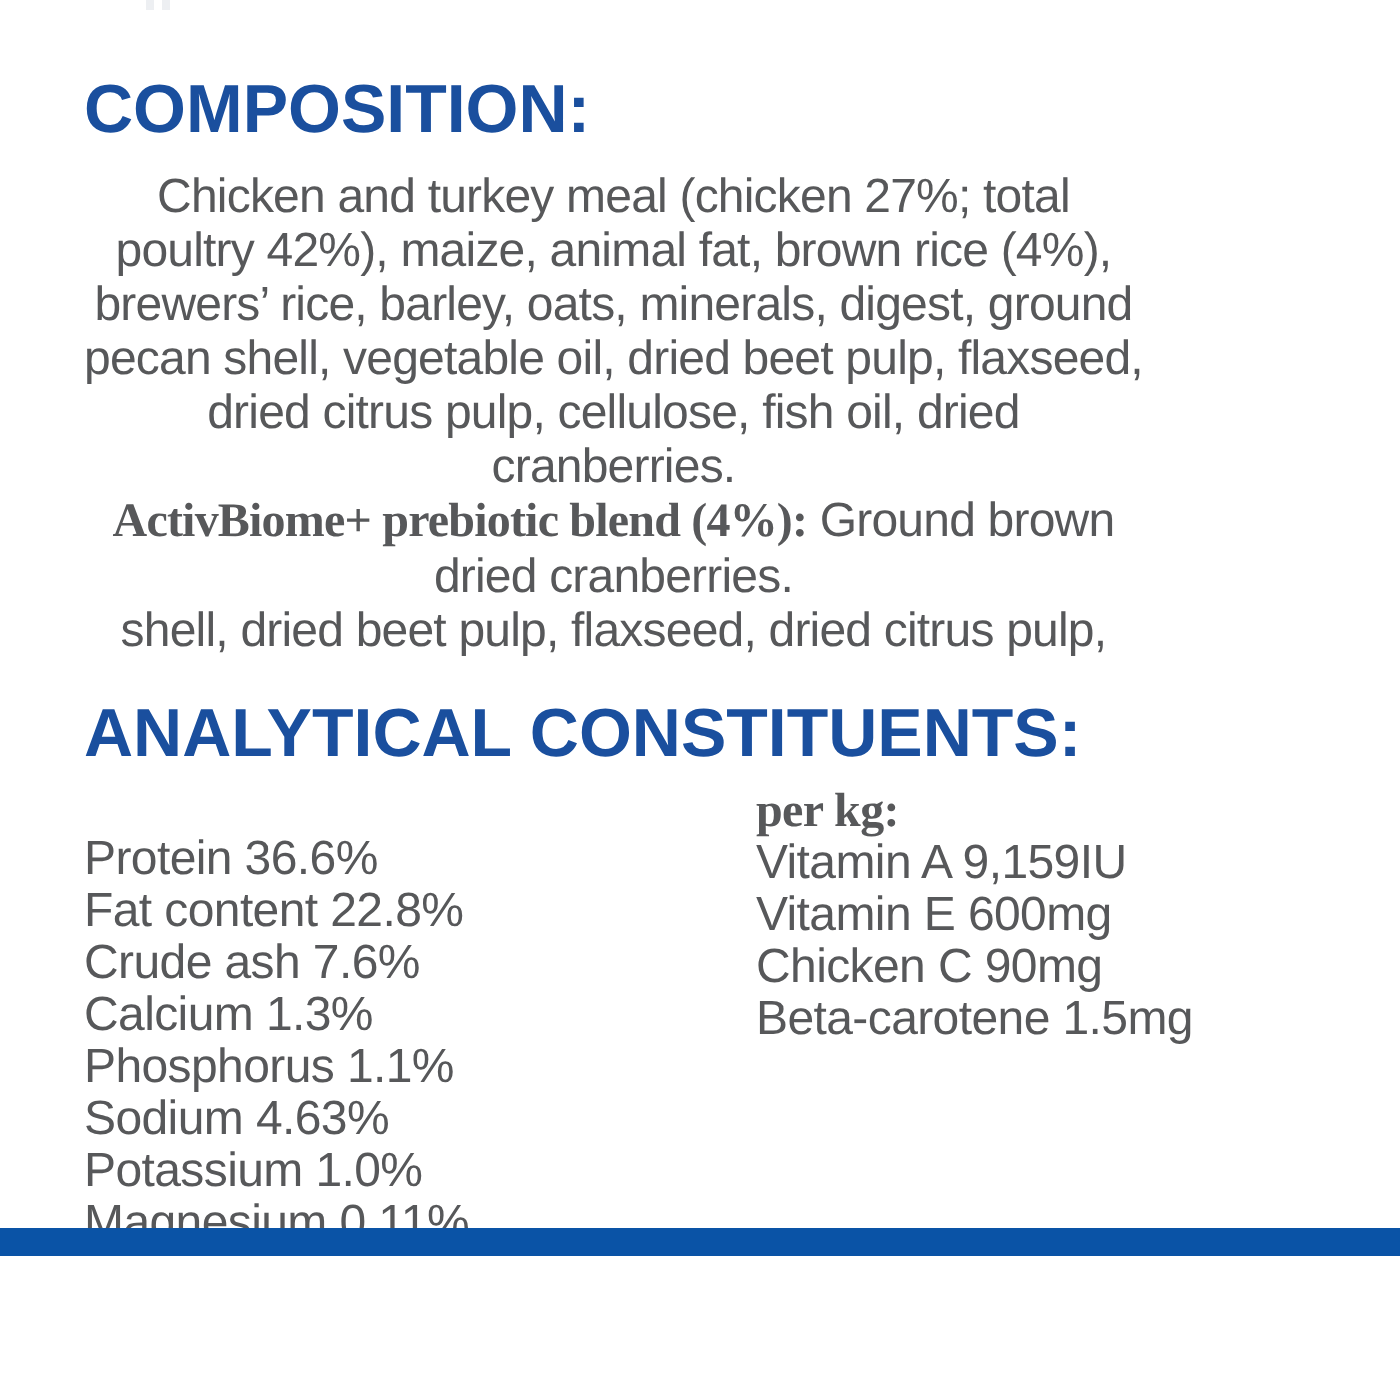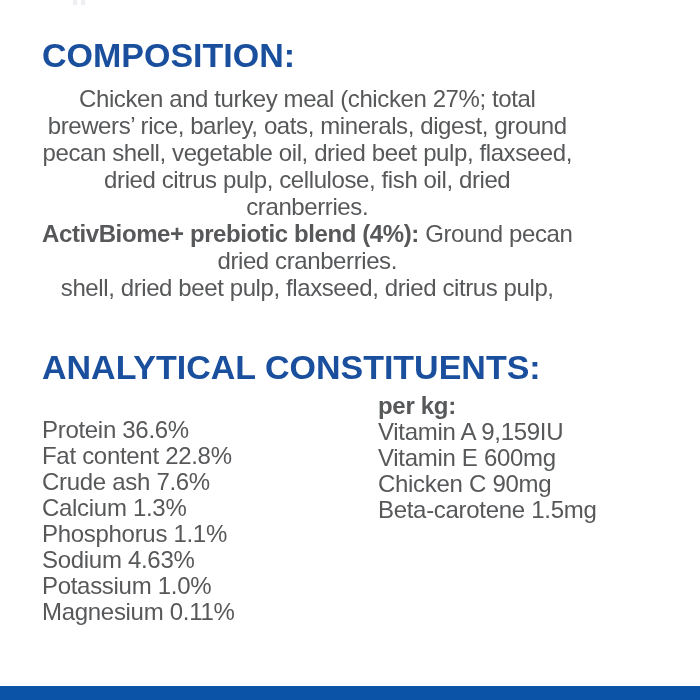--- a/index.html
+++ b/index.html
@@ -3,21 +3,21 @@
 <meta charset="utf-8">
 <style>
   html, body { margin: 0; padding: 0; }
   body {
     font-family: "Liberation Sans", sans-serif;
     background: #ffffff;
   }
   .page {
     position: relative;
     width: 700px;
-    height: 700px;
+    height: 628px;
     background: var(--page-bg, #ffffff);
     overflow: hidden;
   }
   .artifact {
     position: absolute;
     left: 73px; top: 0;
     width: 14px; height: 5px;
     display: flex; gap: 4px;
     opacity: 0.55;
   }
@@ -41,21 +41,21 @@
   .body-block {
     position: absolute;
     left: 42px;
     color: var(--text-gray, #57585a);
     font-size: 24px;
     line-height: 27px;
     letter-spacing: -0.4px;
     white-space: nowrap;
   }
   .comp-body { top: 85px; text-align: center; }
-  .bold { font-weight: 700; }
+  .bold { font-weight: 700; font-family: Liberation Serif, serif; }
   .col {
     position: absolute;
     color: var(--text-gray, #57585a);
     font-size: 24px;
     line-height: 26px;
     letter-spacing: -0.3px;
     white-space: nowrap;
   }
   .col-left  { left: 42px;  top: 402px; margin-top: 15px; }
   .col-right { left: 378px; top: 393px; }
@@ -73,25 +73,26 @@
 
   <div class="artifact">
       <i></i>
       <i></i>
     </div>
 
   <h2 class="heading comp-heading">COMPOSITION:</h2>
 
   <div class="body-block comp-body">
     <div class="line">Chicken and turkey meal (chicken 27%; total</div>
+    <div class="line">poultry 42%), maize, animal fat, brown rice (4%),</div>
     <div class="line">brewers’ rice, barley, oats, minerals, digest, ground</div>
     <div class="line">pecan shell, vegetable oil, dried beet pulp, flaxseed,</div>
     <div class="line">dried citrus pulp, cellulose, fish oil, dried</div>
     <div class="line">cranberries.</div>
-    <div class="line"><span class="bold">ActivBiome+ prebiotic blend (4%):</span><span> Ground pecan</span></div>
+    <div class="line"><span class="bold">ActivBiome+ prebiotic blend (4%):</span><span> Ground brown</span></div>
     <div class="line">dried cranberries.</div>
     <div class="line">shell, dried beet pulp, flaxseed, dried citrus pulp,</div>
   </div>
 
   <h2 class="heading anal-heading">ANALYTICAL CONSTITUENTS:</h2>
 
   <div class="col col-left">
     <div class="line">Protein 36.6%</div>
     <div class="line">Fat content 22.8%</div>
     <div class="line">Crude ash 7.6%</div>

